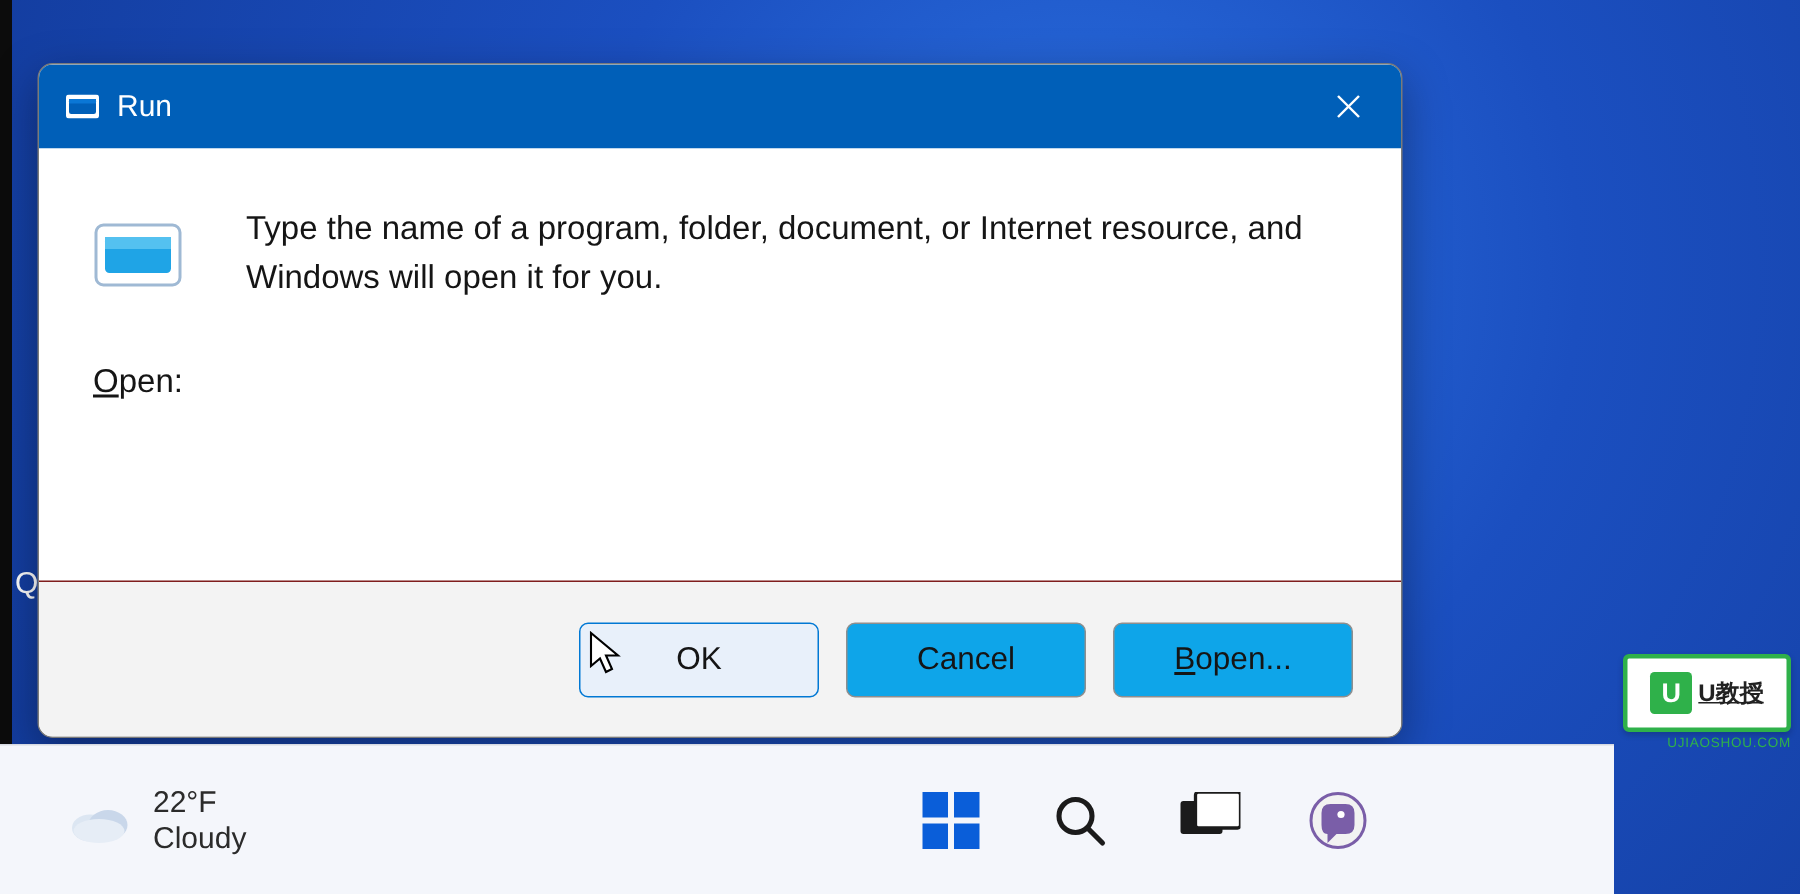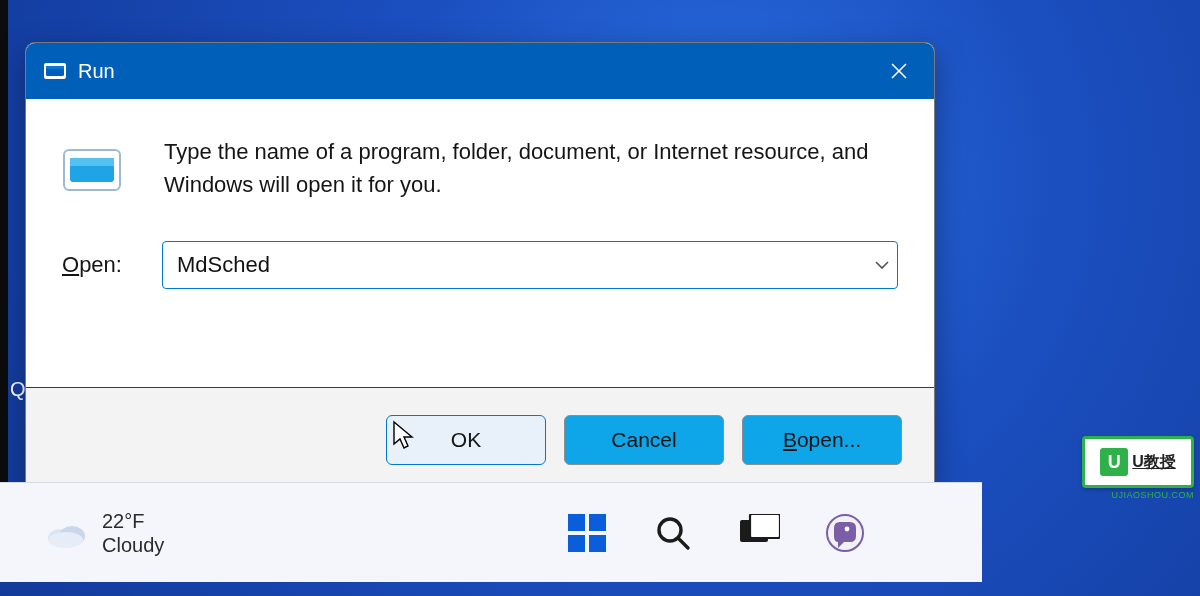--- a/index.html
+++ b/index.html
@@ -100,22 +100,22 @@
   }
   .dlg-btn.default {
     background:#e8f0fa;
     border:1.5px solid #0078d4;
   }
   .dlg-btn .u { text-decoration: underline; }
   .mouse-cursor { position:absolute; left:366px; top:32px; pointer-events:none; }
 
   
   .taskbar {
-    position:absolute; left:0; bottom:14px;
-    width:982px; height:100px;
+    position:absolute; left:0; bottom:0;
+    width:1076px; height:100px;
     background:#f4f6fb;
     border-top:1px solid #d5d9e2;
     display:flex; align-items:center;
   }
   .weather { display:flex; align-items:center; gap:16px; margin-left:44px; }
   .weather-icon { width:42px; height:30px; }
   .weather-text { display:flex; flex-direction:column; line-height:1.2; color:#2b2b2b; }
   .weather-temp { font-size:20px; }
   .weather-cond { font-size:20px; }
   .center-icons {
@@ -176,28 +176,20 @@
             <rect x="8" y="12" width="44" height="8" fill="#54c1f0"></rect>
           </svg>
         </span>
         <div class="info-text">Type the name of a program, folder, document, or Internet resource, and Windows will open it for you.</div>
       </div>
 
       <div class="input-row">
         <div class="open-label">
           <span class="u">O</span><span>pen:</span>
         </div>
-        <div class="combo">
-          <input type="text" value="MdSched" style="">
-          <span class="caret">
-            <svg width="14" height="10" viewBox="0 0 14 10">
-                <path d="M1 2 L7 8 L13 2" fill="none" stroke="#555" stroke-width="1.6"></path>
-              </svg>
-          </span>
-        </div>
       </div>
     </div>
 
     <div class="button-bar">
       <button class="dlg-btn default">OK</button>
       <button class="dlg-btn">Cancel</button>
       <button class="dlg-btn">
         <span class="u">B</span>
           <span>open...</span>
       </button>

